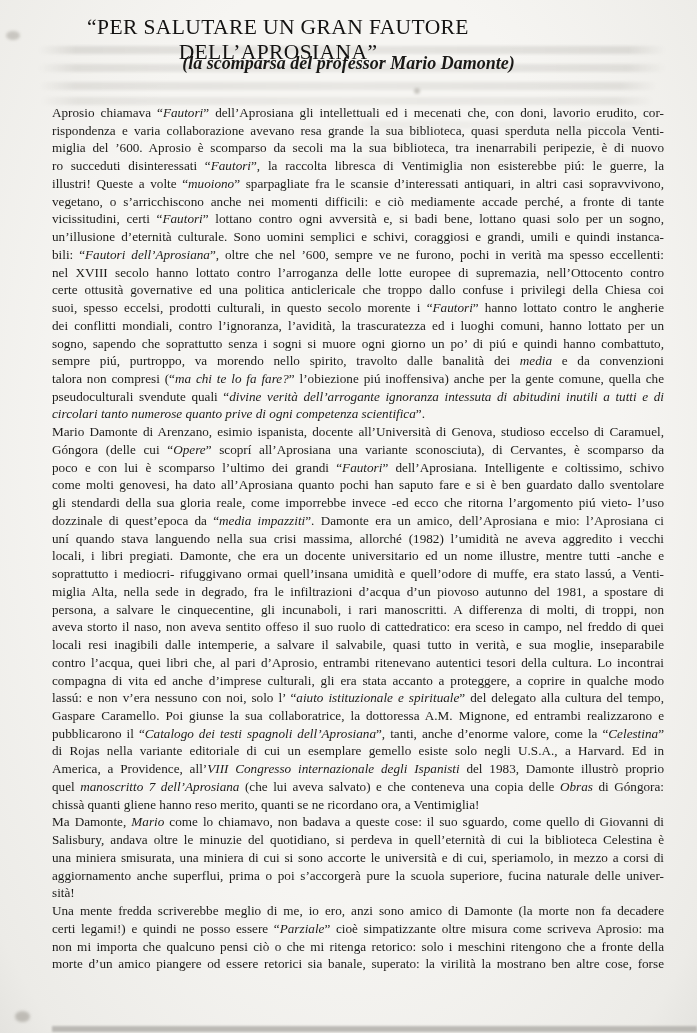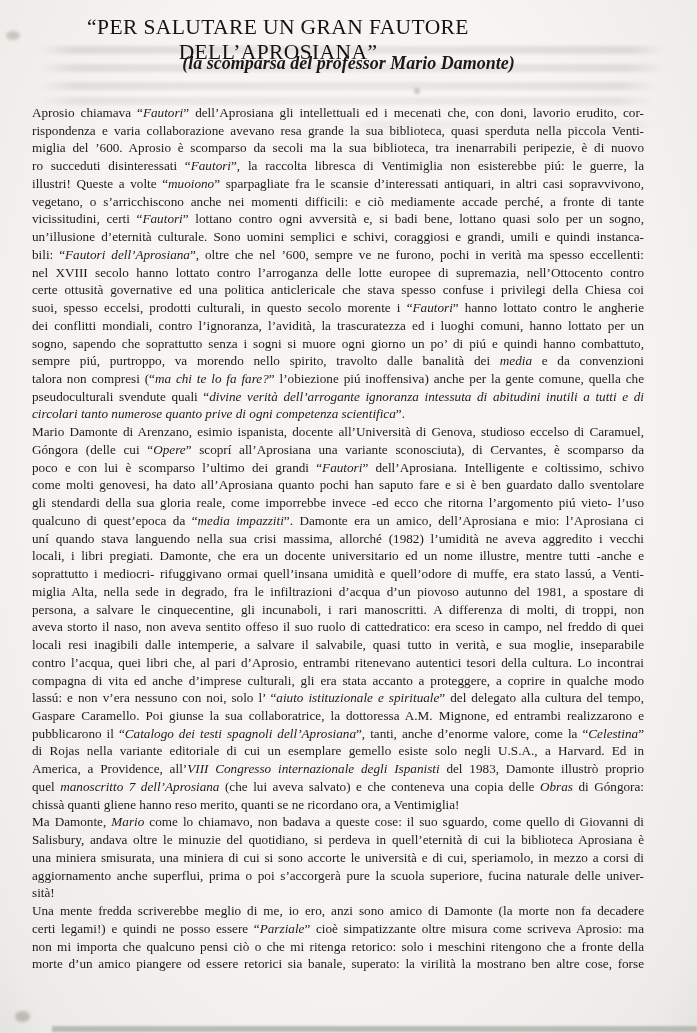--- a/index.html
+++ b/index.html
@@ -21,21 +21,21 @@
     font-size: 21.5px; font-weight: 500; letter-spacing: 0.4px;
     color: #141312;
   }
   .subtitle {
     position: absolute; top: 53px; left: 0; width: 697px;
     text-align: center;
     font-size: 18px; font-weight: bold; font-style: italic;
     color: #1a1917;
   }
   .body-text {
-    position: absolute; top: 104px; left: 32px; width: 612px;
+    position: absolute; top: 104px; left: 52px; width: 612px;
     font-size: 13.2px; line-height: 17.74px;
     color: #1c1b19;
   }
   .line {
     text-align: justify;
     text-align-last: justify;
     white-space: normal;
     min-height: 17.74px;
   }
   .line.par-end { text-align-last: left; }
@@ -74,52 +74,52 @@
       <div class="line"><span>Aprosio chiamava “</span><i>Fautori</i><span>” dell’Aprosiana gli intellettuali ed i mecenati che, con doni, lavorio erudito, cor-</span></div>
       <div class="line"><span>rispondenza e varia collaborazione avevano resa grande la sua biblioteca, quasi sperduta nella piccola Venti-</span></div>
       <div class="line"><span>miglia del ’600. Aprosio è scomparso da secoli ma la sua biblioteca, tra inenarrabili peripezie, è di nuovo</span></div>
       <div class="line"><span>ro succeduti disinteressati “</span><i>Fautori</i><span>”, la raccolta libresca di Ventimiglia non esisterebbe piú: le guerre, la</span></div>
       <div class="line"><span>illustri! Queste a volte “</span><i>muoiono</i><span>” sparpagliate fra le scansie d’interessati antiquari, in altri casi sopravvivono,</span></div>
       <div class="line"><span>vegetano, o s’arricchiscono anche nei momenti difficili: e ciò mediamente accade perché, a fronte di tante</span></div>
       <div class="line"><span>vicissitudini, certi “</span><i>Fautori</i><span>” lottano contro ogni avversità e, si badi bene, lottano quasi solo per un sogno,</span></div>
       <div class="line"><span>un’illusione d’eternità culturale. Sono uomini semplici e schivi, coraggiosi e grandi, umili e quindi instanca-</span></div>
       <div class="line"><span>bili: “</span><i>Fautori dell’Aprosiana</i><span>”, oltre che nel ’600, sempre ve ne furono, pochi in verità ma spesso eccellenti:</span></div>
       <div class="line"><span>nel XVIII secolo hanno lottato contro l’arroganza delle lotte europee di supremazia, nell’Ottocento contro</span></div>
-      <div class="line"><span>certe ottusità governative ed una politica anticlericale che stava spesso confuse i privilegi della Chiesa coi</span></div>
+      <div class="line"><span>certe ottusità governative ed una politica anticlericale che troppo dallo confuse i privilegi della Chiesa coi</span></div>
       <div class="line"><span>suoi, spesso eccelsi, prodotti culturali, in questo secolo morente i “</span><i>Fautori</i><span>” hanno lottato contro le angherie</span></div>
       <div class="line"><span>dei conflitti mondiali, contro l’ignoranza, l’avidità, la trascuratezza ed i luoghi comuni, hanno lottato per un</span></div>
       <div class="line"><span>sogno, sapendo che soprattutto senza i sogni si muore ogni giorno un po’ di piú e quindi hanno combattuto,</span></div>
       <div class="line"><span>sempre piú, purtroppo, va morendo nello spirito, travolto dalle banalità dei </span><i>media</i><span> e da convenzioni</span></div>
       <div class="line"><span>talora non compresi (“</span><i>ma chi te lo fa fare?</i><span>” l’obiezione piú inoffensiva) anche per la gente comune, quella che</span></div>
       <div class="line"><span>pseudoculturali svendute quali “</span><i>divine verità dell’arrogante ignoranza intessuta di abitudini inutili a tutti e di</i></div>
       <div class="line par-end"><i>circolari tanto numerose quanto prive di ogni competenza scientifica</i><span>”.</span></div>
       <div class="line"><span>Mario Damonte di Arenzano, esimio ispanista, docente all’Università di Genova, studioso eccelso di Caramuel,</span></div>
       <div class="line"><span>Góngora (delle cui “</span><i>Opere</i><span>” scoprí all’Aprosiana una variante sconosciuta), di Cervantes, è scomparso da</span></div>
       <div class="line"><span>poco e con lui è scomparso l’ultimo dei grandi “</span><i>Fautori</i><span>” dell’Aprosiana. Intelligente e coltissimo, schivo</span></div>
       <div class="line"><span>come molti genovesi, ha dato all’Aprosiana quanto pochi han saputo fare e si è ben guardato dallo sventolare</span></div>
       <div class="line"><span>gli stendardi della sua gloria reale, come imporrebbe invece -ed ecco che ritorna l’argomento piú vieto- l’uso</span></div>
-      <div class="line"><span>qualcuno di quest’epoca da “</span><i>media impazziti</i><span>”. Damonte era un amico, dell’Aprosiana e mio: l’Aprosiana ci</span></div>
+      <div class="line"><span>dozzinale di quest’epoca da “</span><i>media impazziti</i><span>”. Damonte era un amico, dell’Aprosiana e mio: l’Aprosiana ci</span></div>
       <div class="line"><span>uní quando stava languendo nella sua crisi massima, allorché (1982) l’umidità ne aveva aggredito i vecchi</span></div>
       <div class="line"><span>locali, i libri pregiati. Damonte, che era un docente universitario ed un nome illustre, mentre tutti -anche e</span></div>
       <div class="line"><span>soprattutto i mediocri- rifuggivano ormai quell’insana umidità e quell’odore di muffe, era stato lassú, a Venti-</span></div>
       <div class="line"><span>miglia Alta, nella sede in degrado, fra le infiltrazioni d’acqua d’un piovoso autunno del 1981, a spostare di</span></div>
       <div class="line"><span>persona, a salvare le cinquecentine, gli incunaboli, i rari manoscritti. A differenza di molti, di troppi, non</span></div>
       <div class="line"><span>aveva storto il naso, non aveva sentito offeso il suo ruolo di cattedratico: era sceso in campo, nel freddo di quei</span></div>
       <div class="line"><span>locali resi inagibili dalle intemperie, a salvare il salvabile, quasi tutto in verità, e sua moglie, inseparabile</span></div>
       <div class="line"><span>contro l’acqua, quei libri che, al pari d’Aprosio, entrambi ritenevano autentici tesori della cultura. Lo incontrai</span></div>
       <div class="line"><span>compagna di vita ed anche d’imprese culturali, gli era stata accanto a proteggere, a coprire in qualche modo</span></div>
       <div class="line"><span>lassú: e non v’era nessuno con noi, solo l’ “</span><i>aiuto istituzionale e spirituale</i><span>” del delegato alla cultura del tempo,</span></div>
       <div class="line"><span>Gaspare Caramello. Poi giunse la sua collaboratrice, la dottoressa A.M. Mignone, ed entrambi realizzarono e</span></div>
       <div class="line"><span>pubblicarono il “</span><i>Catalogo dei testi spagnoli dell’Aprosiana</i><span>”, tanti, anche d’enorme valore, come la “</span><i>Celestina</i><span>”</span></div>
       <div class="line"><span>di Rojas nella variante editoriale di cui un esemplare gemello esiste solo negli U.S.A., a Harvard.  Ed in</span></div>
       <div class="line"><span>America, a Providence, all’</span><i>VIII Congresso internazionale degli Ispanisti</i><span> del 1983, Damonte illustrò proprio</span></div>
       <div class="line"><span>quel </span><i>manoscritto 7 dell’Aprosiana</i><span> (che lui aveva salvato) e che conteneva  una copia delle </span><i>Obras</i><span> di Góngora:</span></div>
       <div class="line par-end"><span>chissà quanti gliene hanno reso merito, quanti se ne ricordano ora, a Ventimiglia!</span></div>
       <div class="line"><span>Ma Damonte, </span><i>Mario</i><span> come lo chiamavo, non badava a queste cose: il suo sguardo, come quello di Giovanni di</span></div>
-      <div class="line"><span>Salisbury, andava oltre le minuzie del quotidiano, si perdeva in quell’eternità di cui la biblioteca Aprosiana è</span></div>
+      <div class="line"><span>Salisbury, andava oltre le minuzie del quotidiano, si perdeva in quell’eternità di cui la biblioteca Celestina è</span></div>
       <div class="line"><span>una miniera smisurata, una miniera di cui si sono accorte le università e di cui, speriamolo, in mezzo a corsi di</span></div>
       <div class="line"><span>aggiornamento anche superflui, prima o poi s’accorgerà pure la scuola superiore, fucina naturale delle univer-</span></div>
       <div class="line par-end"><span>sità!</span></div>
       <div class="line"><span>Una mente fredda scriverebbe meglio di me, io ero, anzi sono amico di Damonte (la morte non fa decadere</span></div>
       <div class="line"><span>certi legami!) e quindi ne posso essere “</span><i>Parziale</i><span>” cioè simpatizzante oltre misura come scriveva Aprosio: ma</span></div>
       <div class="line"><span>non mi importa che qualcuno pensi ciò o che mi ritenga retorico: solo i meschini ritengono che a fronte della</span></div>
       <div class="line"><span>morte d’un amico piangere od essere retorici sia banale, superato: la virilità la mostrano ben altre cose, forse</span></div>
     </div>
 
   <div class="smudge" style="left:6px; top:31px; width:14px; height:9px; opacity:.45;"></div>

